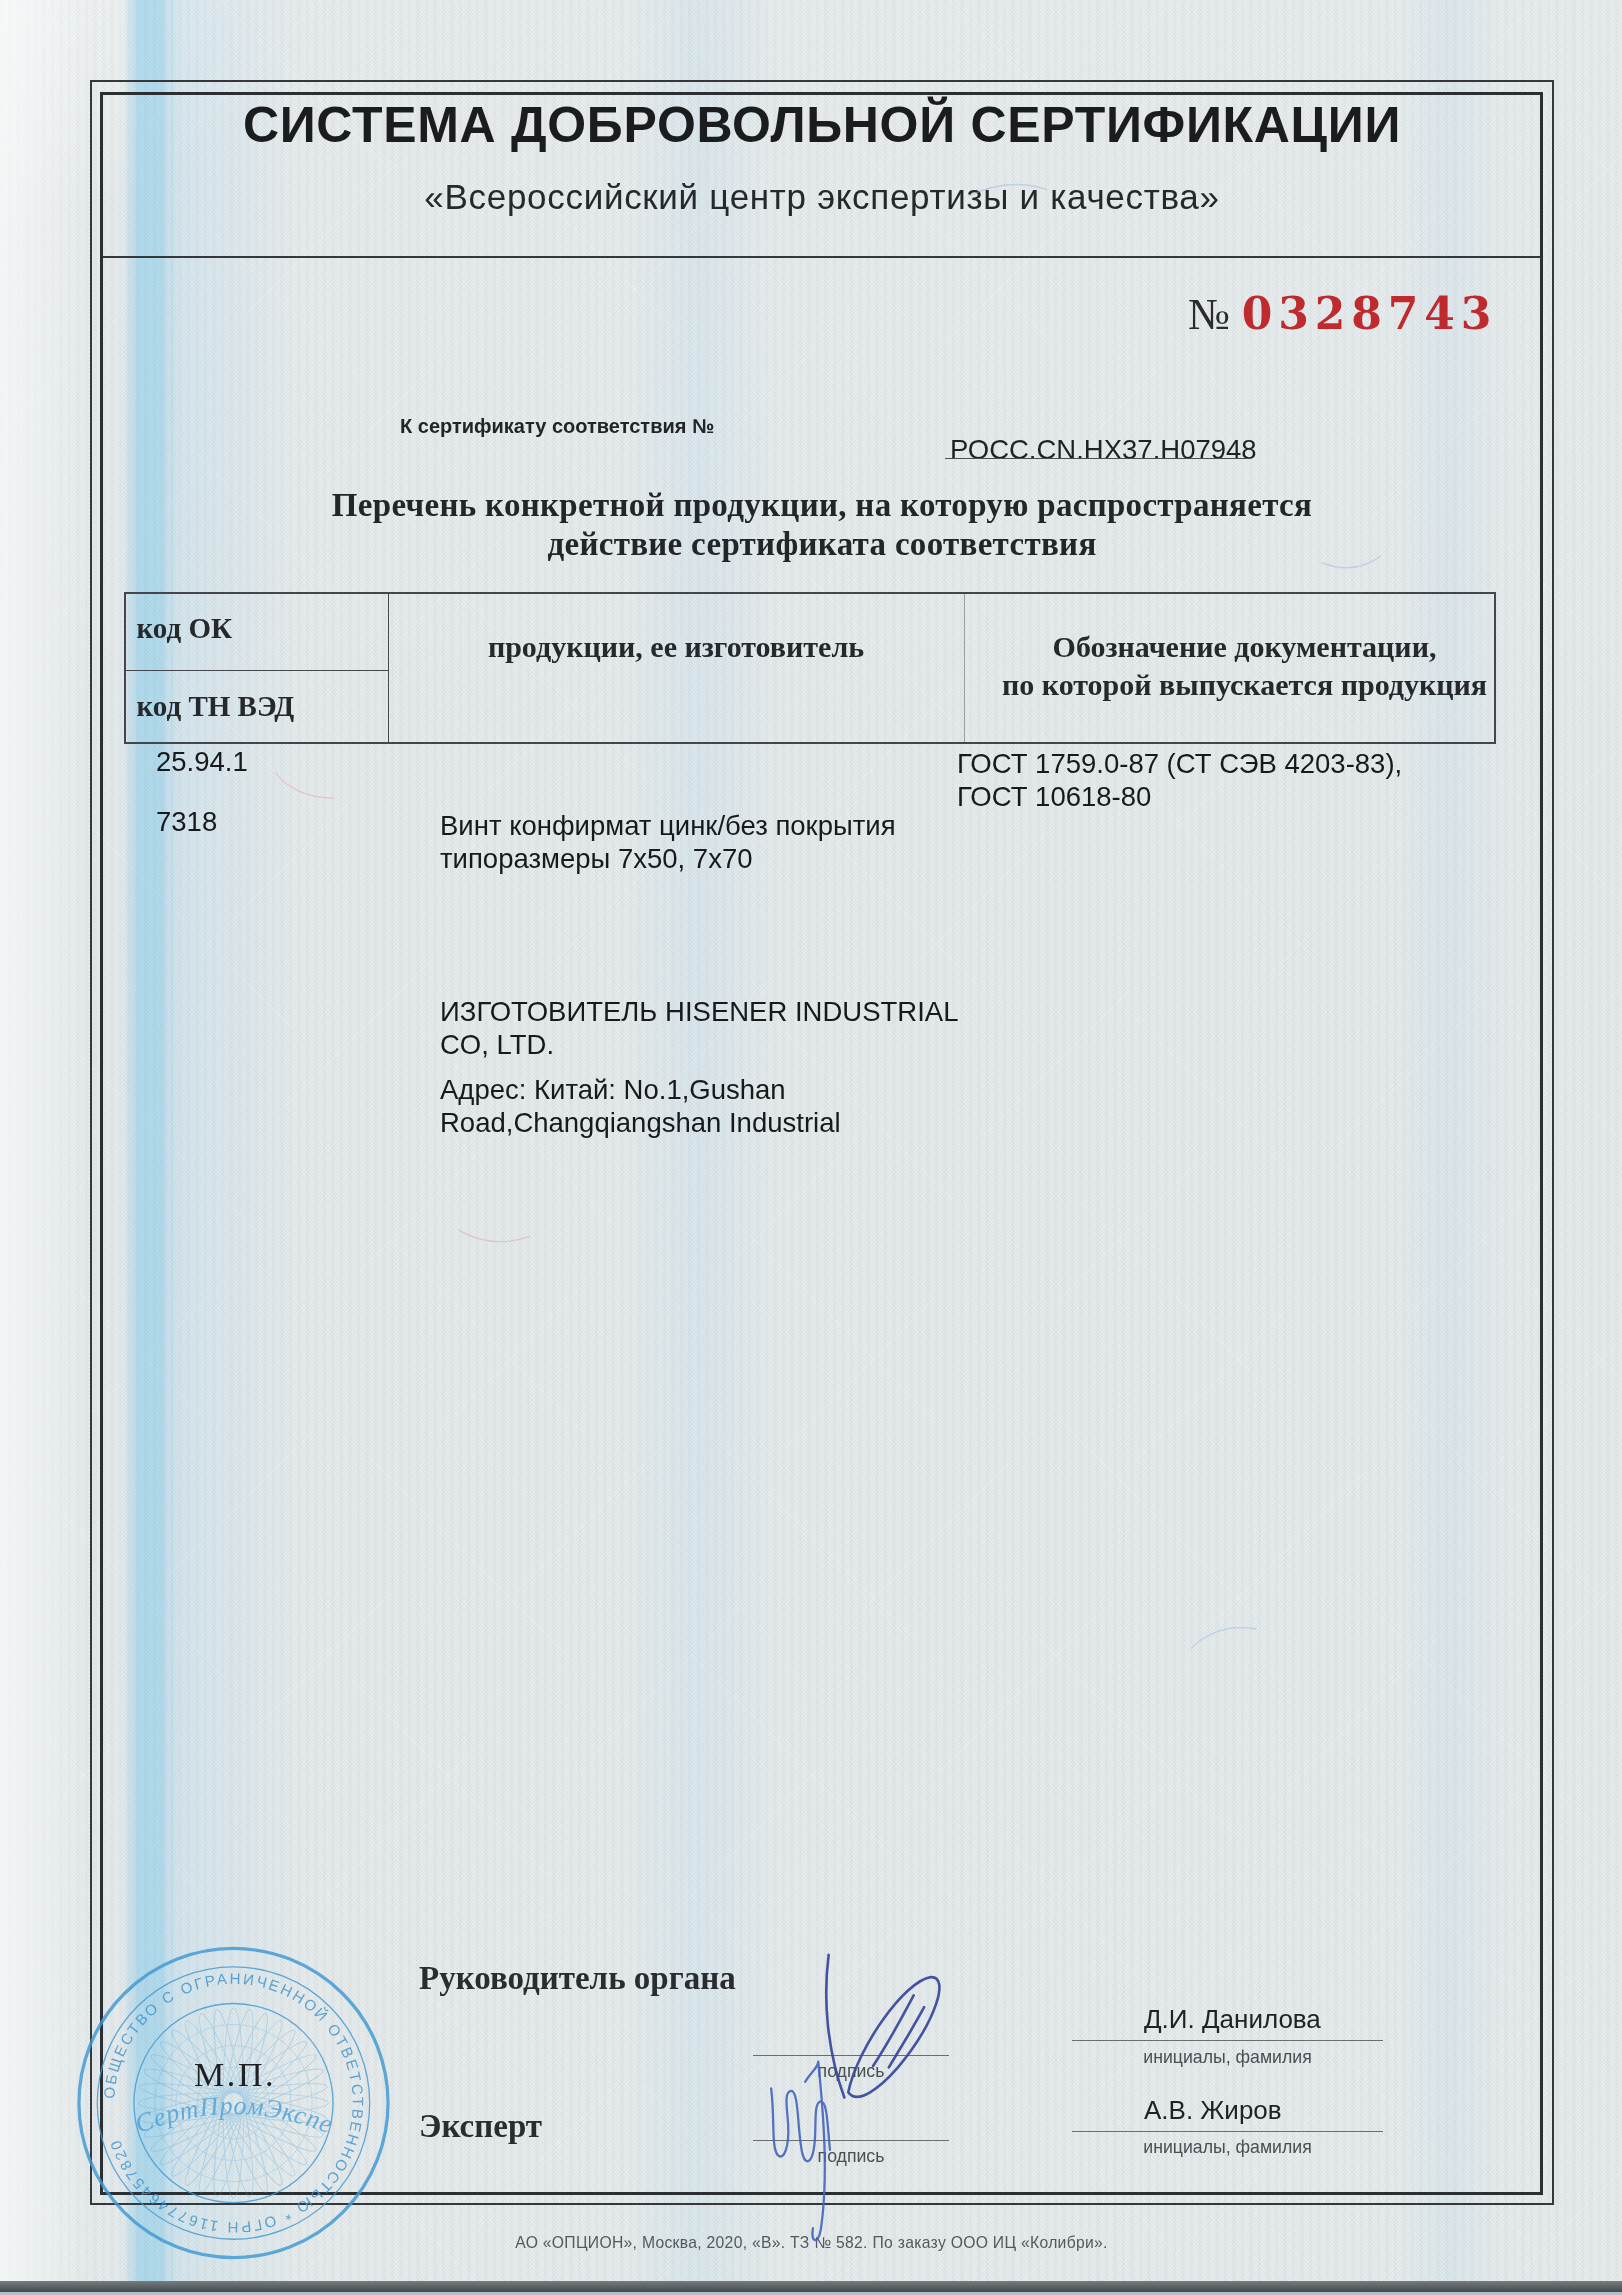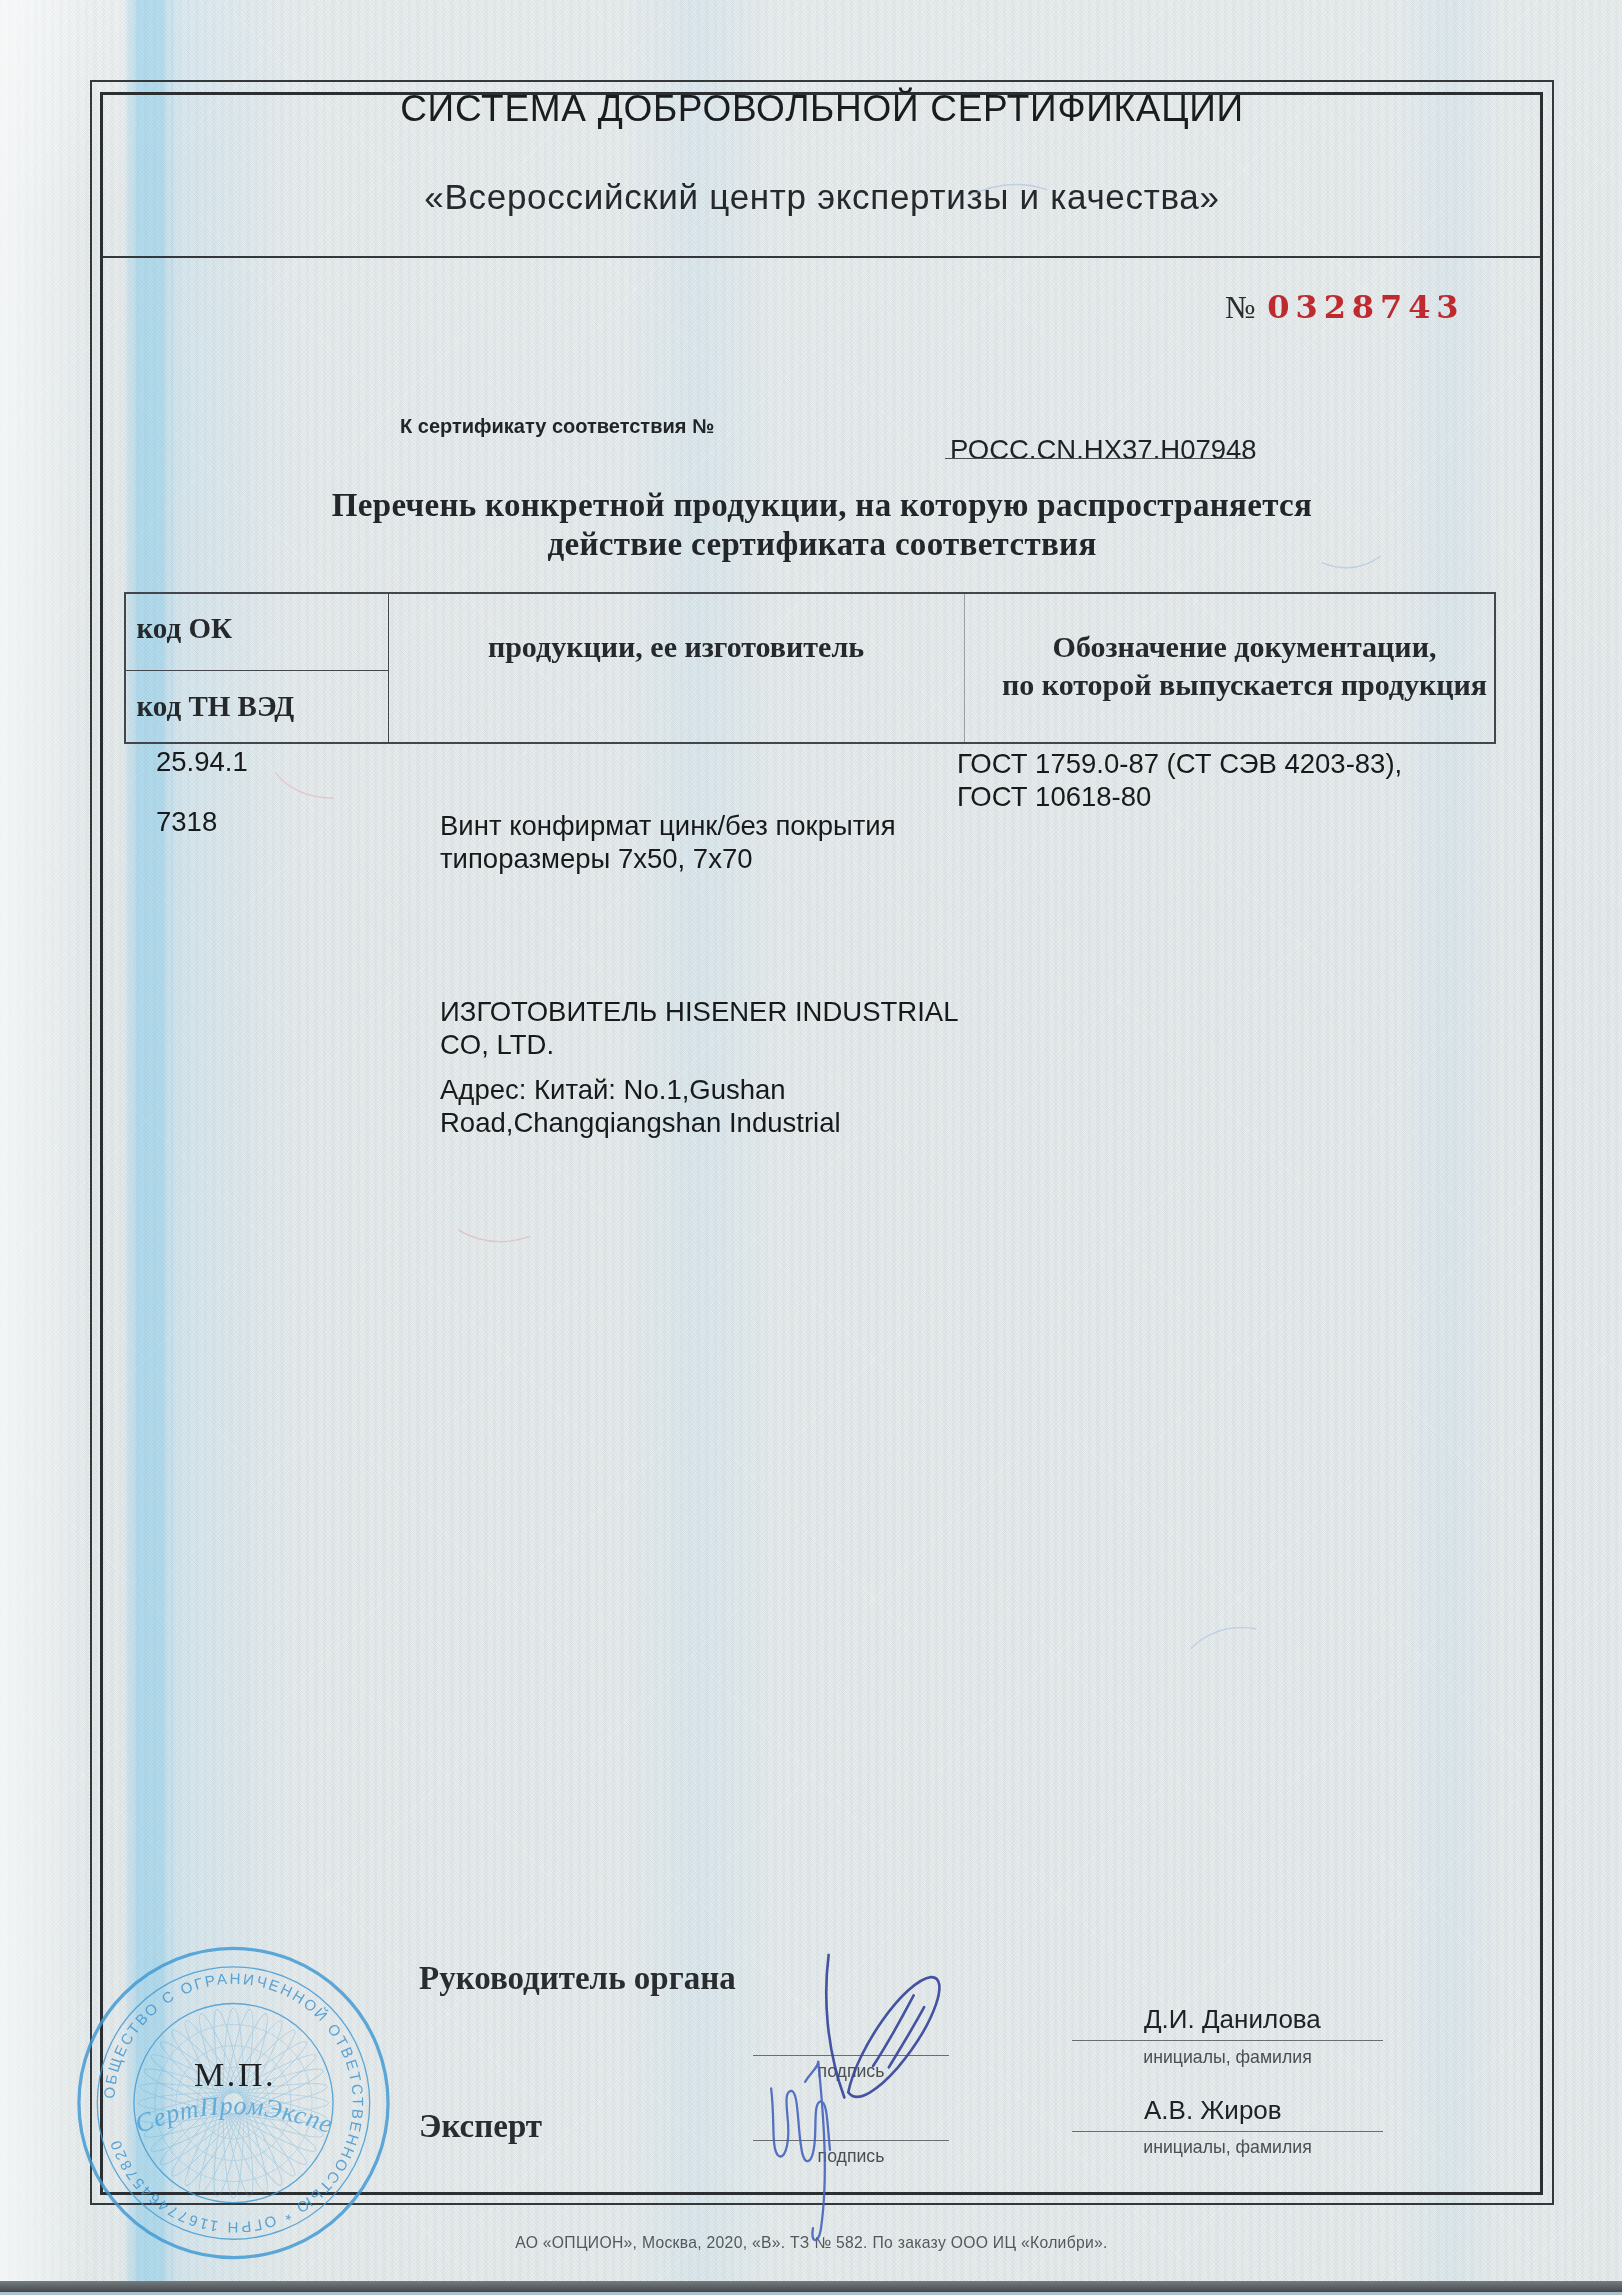--- a/index.html
+++ b/index.html
@@ -28,25 +28,25 @@
   .leftmargin{position:absolute;left:0;top:0;bottom:0;width:92px;background:linear-gradient(90deg,rgba(252,253,253,.65),rgba(252,253,253,0));pointer-events:none;}
   .scanedge{position:absolute;left:0;right:0;top:2281px;height:10.5px;background:linear-gradient(180deg,#767d80,#43484b);}
   .scanedge2{position:absolute;left:0;right:0;top:2292px;height:3.9px;background:#a9c2cc;}
 
   .frame-outer{position:absolute;left:90px;top:80px;width:1464px;height:2125px;border:2px solid #34383a;box-sizing:border-box;}
   .frame-inner{position:absolute;left:100px;top:92px;width:1443px;height:2103px;border:3.3px solid #2b2f31;box-sizing:border-box;}
 
   .abs{position:absolute;}
   .ctr{left:103px;width:1438px;text-align:center;}
 
-  .sys-title{top:88px;font-size:37px;font-weight:normal;letter-spacing:0.7px;color:#1a1c1e;}
+  .sys-title{top:96px;font-size:50px;font-weight:bold;letter-spacing:0.7px;color:#1a1c1e;}
   .org-name{top:177px;font-size:35px;letter-spacing:0.7px;color:#26292b;}
   .hdr-rule{left:103px;top:256px;width:1438px;height:2px;background:#34383a;}
 
-  .serial{left:1188px;top:288px;font-family:"Liberation Serif",serif;font-size:32px;color:#2a2c2e;margin-left:37px;}
+  .serial{left:1188px;top:288px;font-family:"Liberation Serif",serif;font-size:44px;color:#2a2c2e;}
   .serial b{font-weight:bold;color:#bf2a2e;letter-spacing:5.9px;margin-left:11.8px;font-family:"DejaVu Serif",serif;}
 
   .doc-title{top:326px;font-size:43px;font-weight:bold;letter-spacing:5.9px;color:#3a3e41;}
 
   .cert-label{left:400px;top:415px;font-size:20px;font-weight:bold;color:#222527;}
   .cert-number{left:950px;top:398px;font-size:27.5px;color:#1f2224;margin-top:36px;}
   .cert-underline{left:945px;top:458px;width:306px;height:1.3px;background:#4a4e52;}
 
   .intro{font-family:"Liberation Serif",serif;font-weight:bold;color:#232629;font-size:33px;letter-spacing:0.3px;}
   .intro1{top:487px;}

